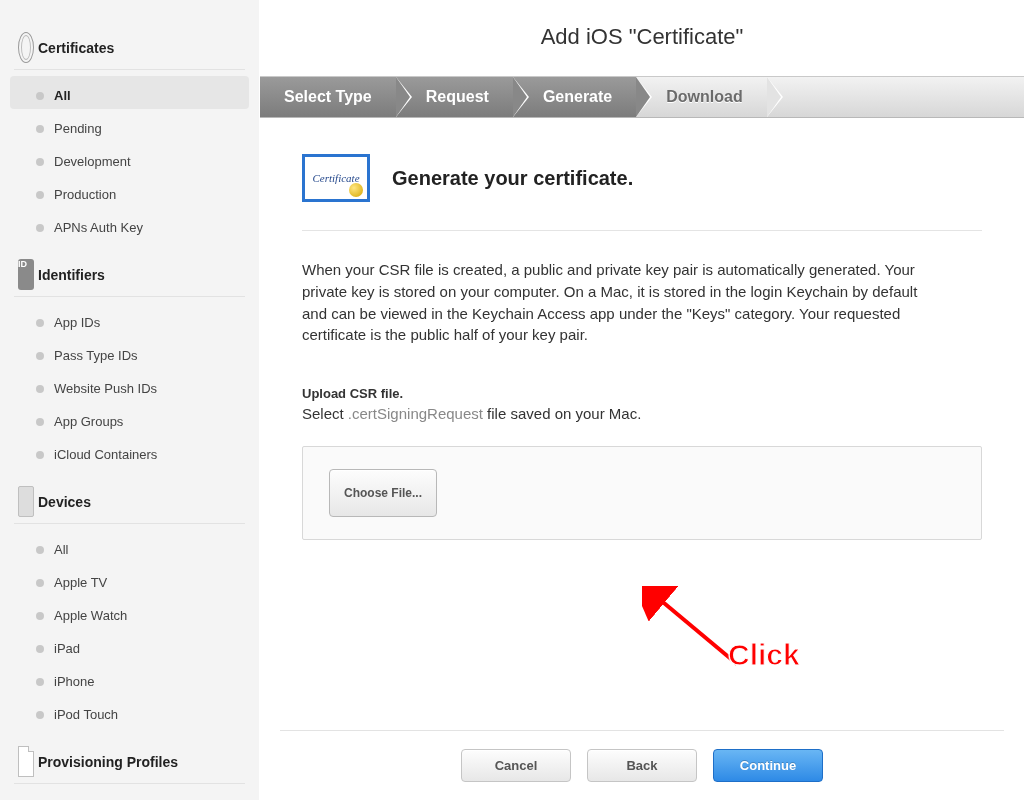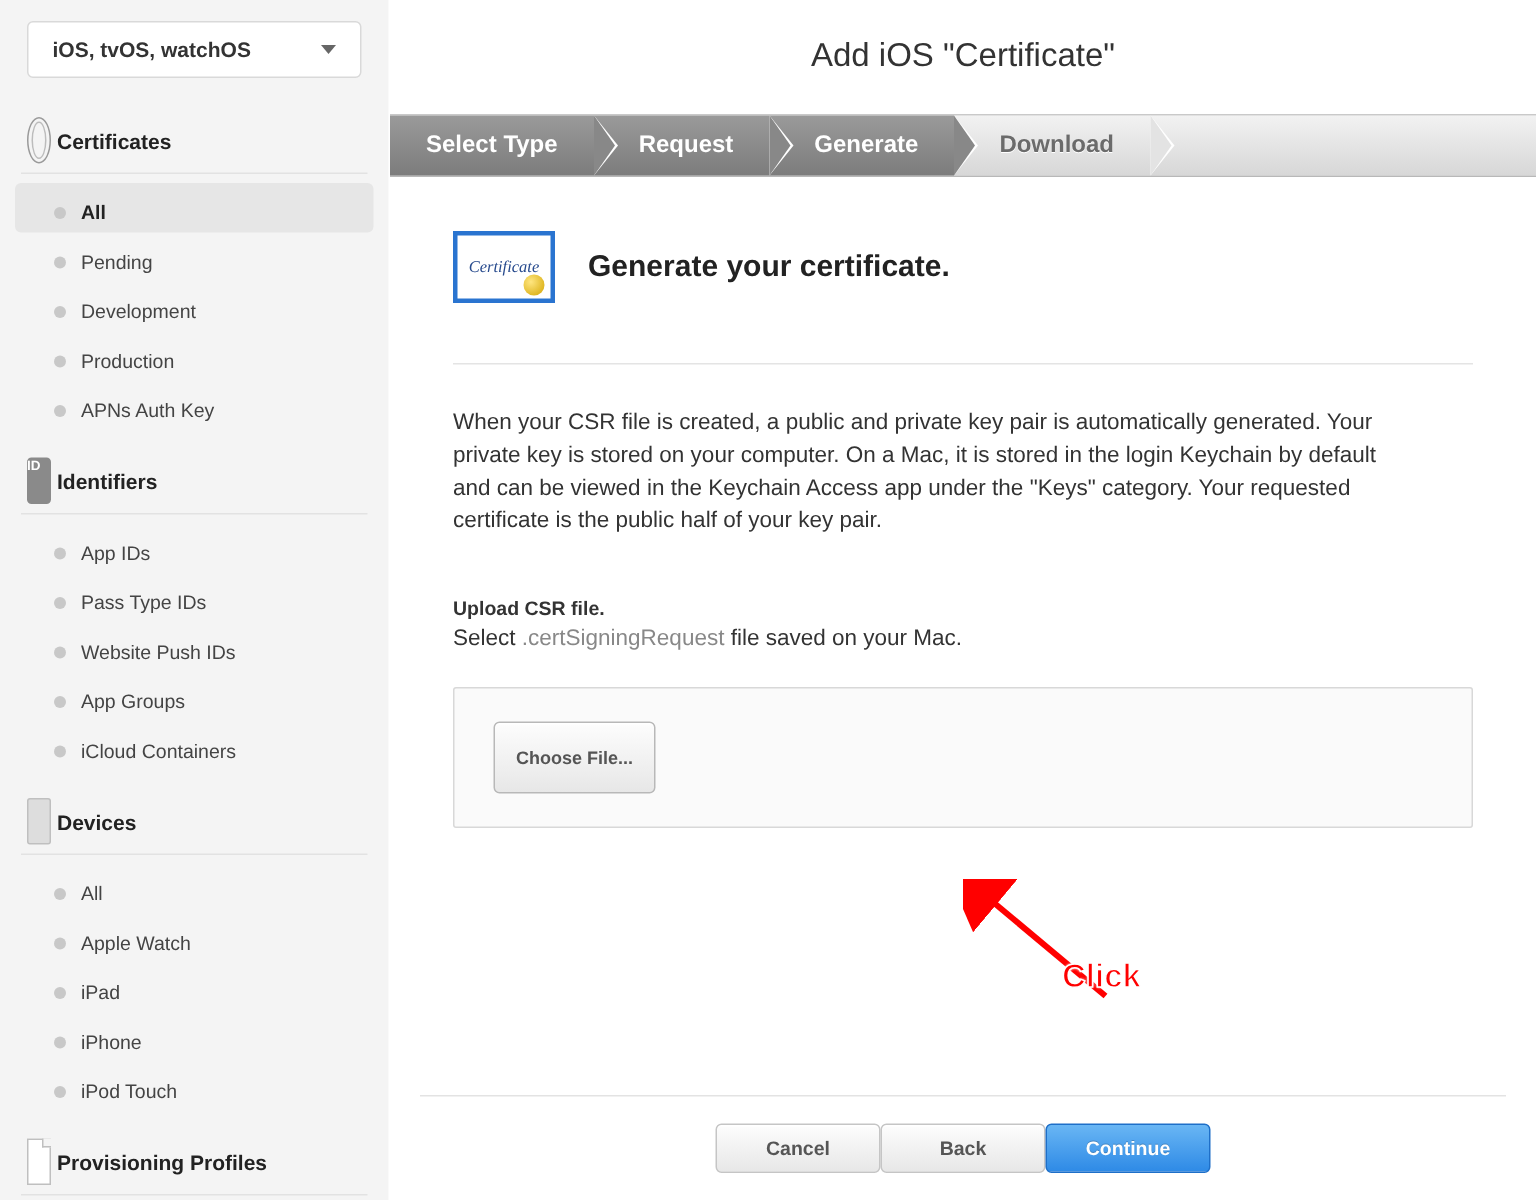--- a/index.html
+++ b/index.html
@@ -25,51 +25,47 @@
   .main{flex:1;display:flex;flex-direction:column;position:relative}
   .page-title{font-size:22px;color:#333;text-align:center;padding:24px 0 26px;font-weight:400}
   .steps{display:flex;height:40px;background:linear-gradient(#f2f2f2,#d7d7d7);border-top:1px solid #c9c9c9;border-bottom:1px solid #b8b8b8}
   .step{position:relative;display:flex;align-items:center;padding:0 24px 0 30px;font-size:16px;font-weight:600;color:#fff;background:linear-gradient(#9a9a9a,#7c7c7c)}
   .step:after{content:"";position:absolute;right:-14px;top:0;width:0;height:0;border-top:20px solid transparent;border-bottom:20px solid transparent;border-left:14px solid #888;z-index:2}
   .step:before{content:"";position:absolute;right:-16px;top:0;width:0;height:0;border-top:20px solid transparent;border-bottom:20px solid transparent;border-left:16px solid #fff;z-index:1}
   .step.inactive{background:transparent;color:#6b6b6b;text-shadow:0 1px 0 #fff}
   .step.inactive:after{border-left-color:#e3e3e3}
   .step.first{padding-left:24px}
   .content{padding:36px 42px 0 42px;position:relative;flex:1;overflow:hidden}
-  .head-row{display:flex;align-items:center;gap:22px;margin-bottom:28px;padding-bottom:40px;border-bottom:1px solid #e4e4e4}
+  .head-row{display:flex;align-items:center;gap:22px;margin-bottom:28px;padding-bottom:28px;border-bottom:1px solid #e4e4e4}
   .cert-thumb{width:68px;height:48px;border:3px solid #2a74d0;background:#fff;display:flex;align-items:center;justify-content:center;position:relative;box-sizing:border-box}
   .cert-thumb .word{font-family:"Times New Roman",serif;font-style:italic;font-size:11px;color:#274a8d}
   .cert-thumb .seal{position:absolute;right:4px;bottom:2px;width:14px;height:14px;border-radius:50%;background:radial-gradient(circle at 35% 35%,#ffe680,#d4a500)}
   .head-title{font-size:20px;font-weight:700;color:#222}
   .para{font-size:15px;line-height:1.45;color:#333;margin:0 0 40px 0;max-width:640px}
   .upload-head{font-size:13px;font-weight:700;margin-bottom:4px}
   .upload-sub{font-size:15px;color:#333;margin-bottom:24px}
   .code{color:#888;font-family:inherit}
   .upload-box{border:1px solid #d8d8d8;background:#fafafa;padding:22px 26px;border-radius:2px}
   .choose-btn{font-size:12px;font-weight:600;color:#555;background:linear-gradient(#fdfdfd,#e7e7e7);border:1px solid #b8b8b8;border-radius:4px;padding:16px 14px;cursor:pointer;box-shadow:0 1px 0 #fff inset}
   
   .ann{position:absolute;pointer-events:none}
   .ann.arrow{left:382px;top:468px}
-  .ann.label{left:448px;top:520px;font-size:22px;font-weight:800;color:#ff0000;-webkit-text-stroke:1px #fff;text-shadow:0 0 2px #fff,0 0 2px #fff}
-  
-  .footer{border-top:1px solid #e3e3e3;display:flex;justify-content:center;padding:18px 0;margin:0 20px}
+  .ann.label{left:468px;top:520px;font-size:30px;font-weight:800;color:#ff0000;-webkit-text-stroke:1px #fff;text-shadow:0 0 2px #fff,0 0 2px #fff}
+  
+  .footer{border-top:1px solid #e3e3e3;display:flex;justify-content:center;gap:16px;padding:18px 0;margin:0 20px}
   .btn{font-size:13px;font-weight:600;border-radius:4px;padding:8px 0;width:110px;cursor:pointer;border:1px solid transparent}
   .btn-grey{background:linear-gradient(#fdfdfd,#e7e7e7);border-color:#c5c5c5;color:#555;box-shadow:0 1px 0 #fff inset}
   .btn-blue{background:linear-gradient(#69b6f4,#2e8ae6);border-color:#1e6fc8;color:#fff;text-shadow:0 -1px 0 rgba(0,0,0,.2)}
 </style>
 </head>
 <body>
 
 <div class="app">
 
   <aside class="sidebar">
-    <div class="platform-select">
-      <span>iOS, tvOS, watchOS</span>
-      <span class="chev"></span>
-    </div>
     <div id="sidebar-sections">
         <div class="section-head">
           <span class="ico ico-cert"></span>
           <span class="lbl">Certificates</span>
         </div>
         <div class="side-item active">
           <span class="bullet"></span>
           <span>All</span>
         </div>
         <div class="side-item">
@@ -112,20 +108,24 @@
           <span class="bullet"></span>
           <span>iCloud Containers</span>
         </div>
         <div class="section-head">
           <span class="ico ico-dev"></span>
           <span class="lbl">Devices</span>
         </div>
         <div class="side-item">
           <span class="bullet"></span>
           <span>All</span>
+        </div>
+        <div class="side-item">
+          <span class="bullet"></span>
+          <span>Apple TV</span>
         </div>
         <div class="side-item">
           <span class="bullet"></span>
           <span>Apple Watch</span>
         </div>
         <div class="side-item">
           <span class="bullet"></span>
           <span>iPad</span>
         </div>
         <div class="side-item">

